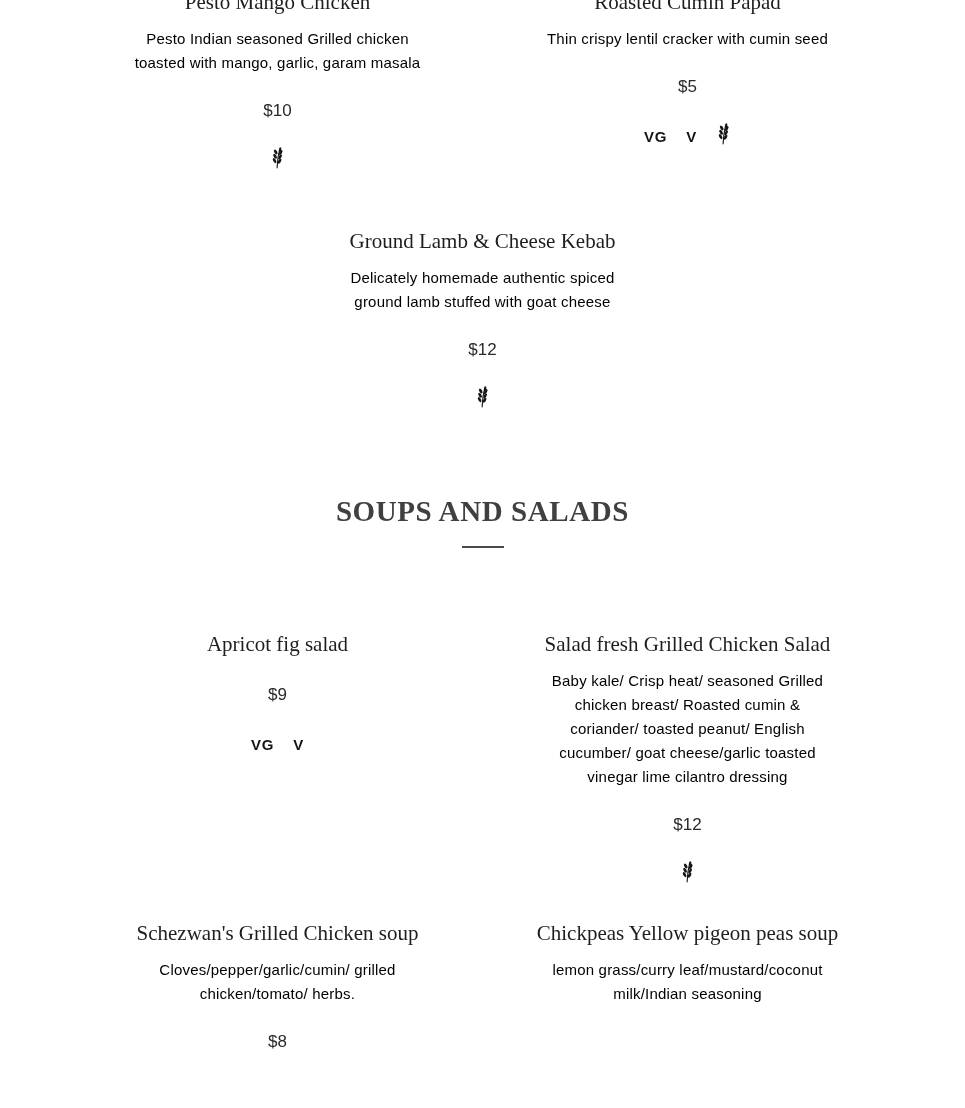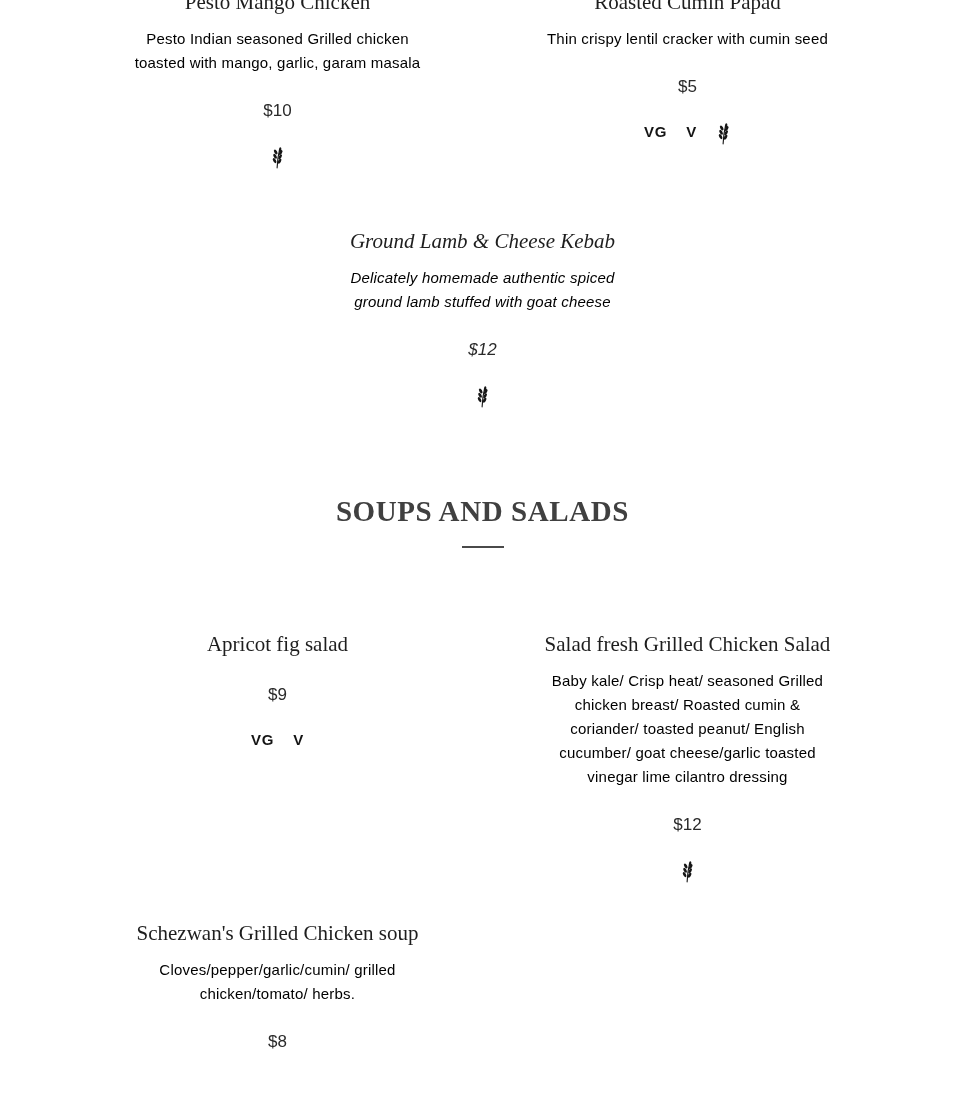--- a/index.html
+++ b/index.html
@@ -17,21 +17,20 @@
   }
   .row { align-items: start; }
   .row.two-col {
     display: grid;
     grid-template-columns: 1fr 1fr;
     column-gap: 30px;
   }
   .row.single {
     display: flex;
     justify-content: center;
-    font-style: italic;
   }
   .top-row { margin-top: -12px; }
   .kebab-row { margin-top: 58px; }
   .salads-row { margin-top: 82px; }
   .soups-row { margin-top: 36px; }
 
   .menu-item { text-align: center; }
   .menu-item.wide { width: 430px; }
 
   .item-title {
@@ -54,21 +53,21 @@
   .item-price {
     font-size: 17px;
     line-height: 20px;
     color: #2a2a2a;
     margin-top: 26px;
   }
   .item-labels {
     margin-top: 26px;
     display: flex;
     justify-content: center;
-    align-items: flex-start;
+    align-items: flex-end;
     gap: 19px;
     height: 22px;
   }
   .badge {
     font-size: 15px;
     font-weight: bold;
     letter-spacing: 0.8px;
     color: #141414;
   }
   .wheat-svg { display: block; }
@@ -210,15 +209,19 @@
   </div>
 
   <div class="row two-col soups-row">
 
     <div class="menu-item">
       <h3 class="item-title">Schezwan's Grilled Chicken soup</h3>
       <p class="item-desc">Cloves/pepper/garlic/cumin/ grilled chicken/tomato/ herbs.</p>
       <div class="item-price">$8</div>
     </div>
 
+    <div class="menu-item">
+      <h3 class="item-title">Chickpeas Yellow pigeon peas soup</h3>
+      <p class="item-desc">lemon grass/curry leaf/mustard/coconut milk/Indian seasoning</p>
+    </div>
   </div>
 
 </div>
 
 </body></html>

